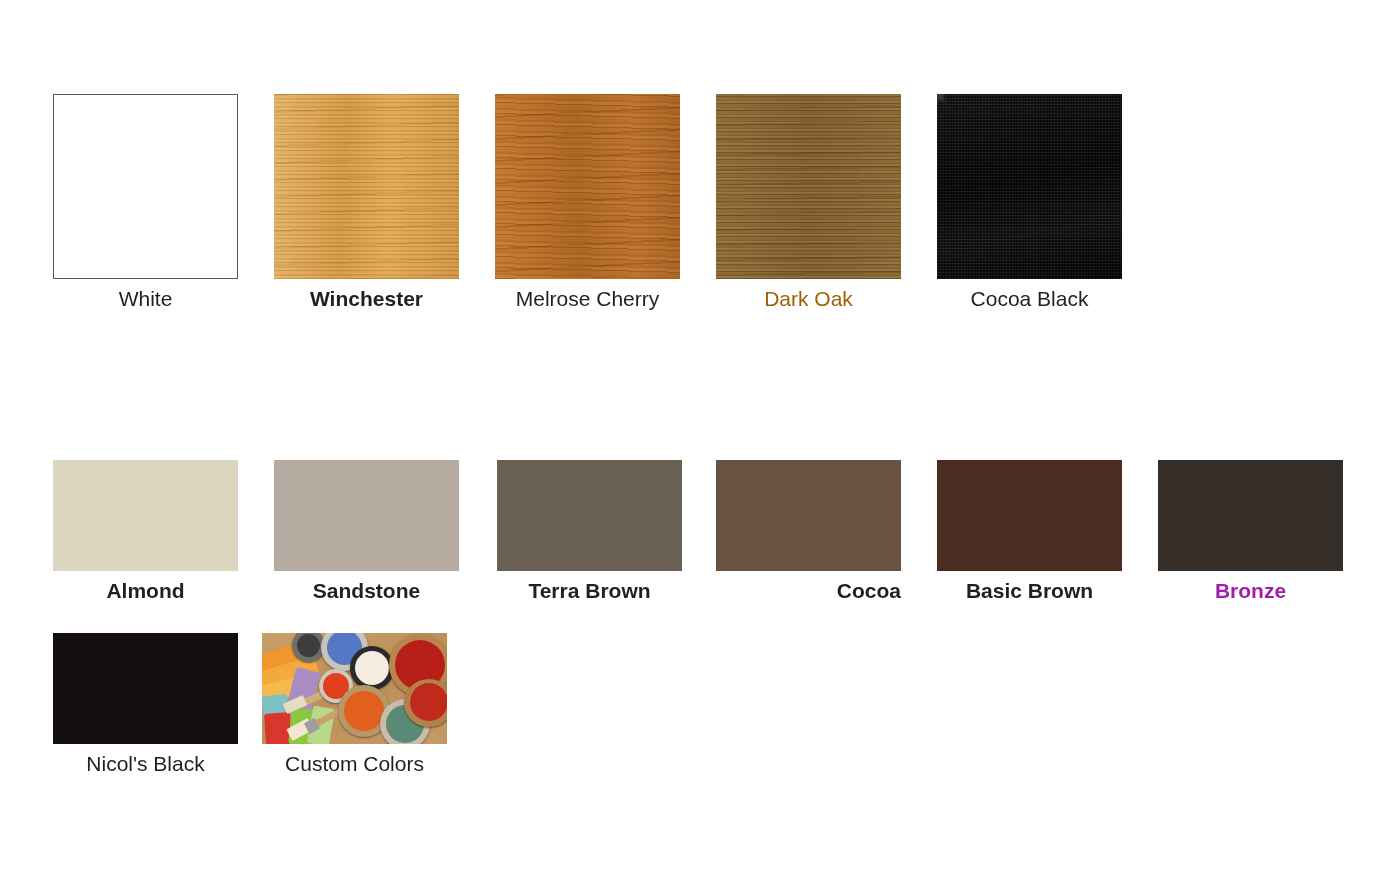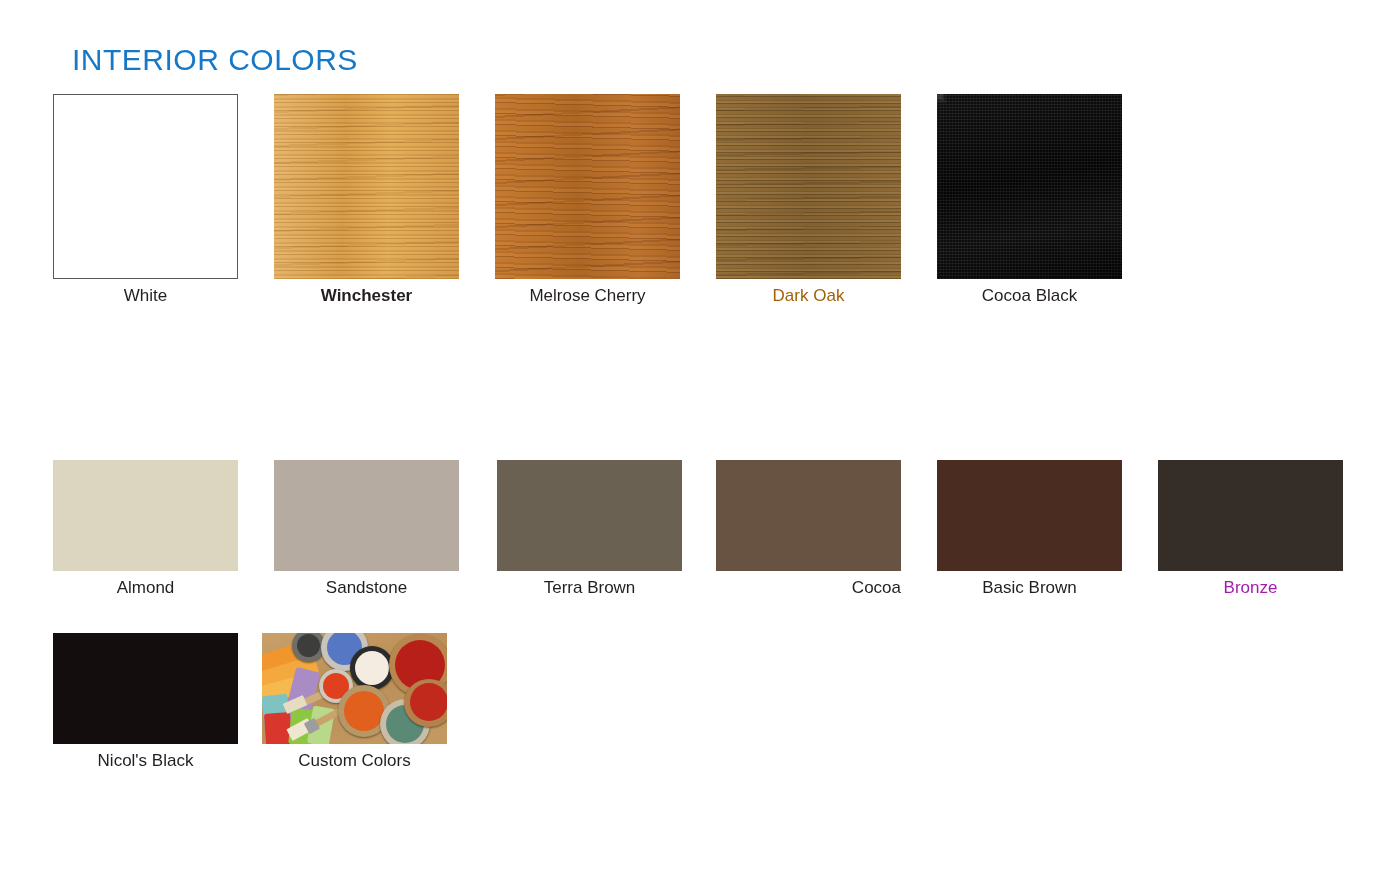--- a/index.html
+++ b/index.html
@@ -40,39 +40,39 @@
   }
   .swatch .chip {
     position: relative;
     width: 185px;
     overflow: hidden;
     background-repeat: no-repeat;
   }
   .swatch .label {
     margin-top: 7px;
     text-align: center;
-    font-size: 17px;
+    font-size: 21px;
     color: #231f20;
     line-height: 1.2;
     white-space: nowrap;
     font-family: "Liberation Sans", "DejaVu Sans", sans-serif;
   }
 
   
   .row-interior .chip { height: 185px; }
   .row-interior .swatch { top: 94px; }
   .row-interior .swatch:nth-child(1) { left: 53px; }
   .row-interior .swatch:nth-child(2) { left: 274px; }
   .row-interior .swatch:nth-child(3) { left: 495px; }
   .row-interior .swatch:nth-child(4) { left: 716px; }
   .row-interior .swatch:nth-child(5) { left: 937px; }
 
   
   .row-ext .chip { height: 111px; }
-  .row-ext1 .swatch { top: 460px; }
+  .row-ext1 .swatch { top: 460px; font-weight: bold; }
   .row-ext1 .swatch:nth-child(1) { left: 53px; }
   .row-ext1 .swatch:nth-child(2) { left: 274px; }
   .row-ext1 .swatch:nth-child(3) { left: 497px; }
   .row-ext1 .swatch:nth-child(4) { left: 716px; }
   .row-ext1 .swatch:nth-child(5) { left: 937px; }
   .row-ext1 .swatch:nth-child(6) { left: 1158px; }
 
   .row-ext2 .swatch { top: 633px; }
   .row-ext2 .swatch:nth-child(1) { left: 53px; }
   .row-ext2 .swatch:nth-child(2) { left: 262px; }
@@ -168,21 +168,20 @@
   .chip.custom .brush {
     border-radius: 1px;
     transform-origin: center;
   }
 </style>
 </head>
 <body style="background: rgb(255, 255, 255);">
 
 <div class="page">
 
-  <h2 class="section-title" id="interior-title" style="color: rgb(24, 120, 200);">INTERIOR COLORS</h2>
 
   <div class="swatch-grid row-interior">
 
     <div class="swatch">
       <div class="chip white"></div>
       <div class="label" style="color: rgb(35, 31, 32);">White</div>
     </div>
 
     <div class="swatch">
       <div class="chip winchester"></div>

